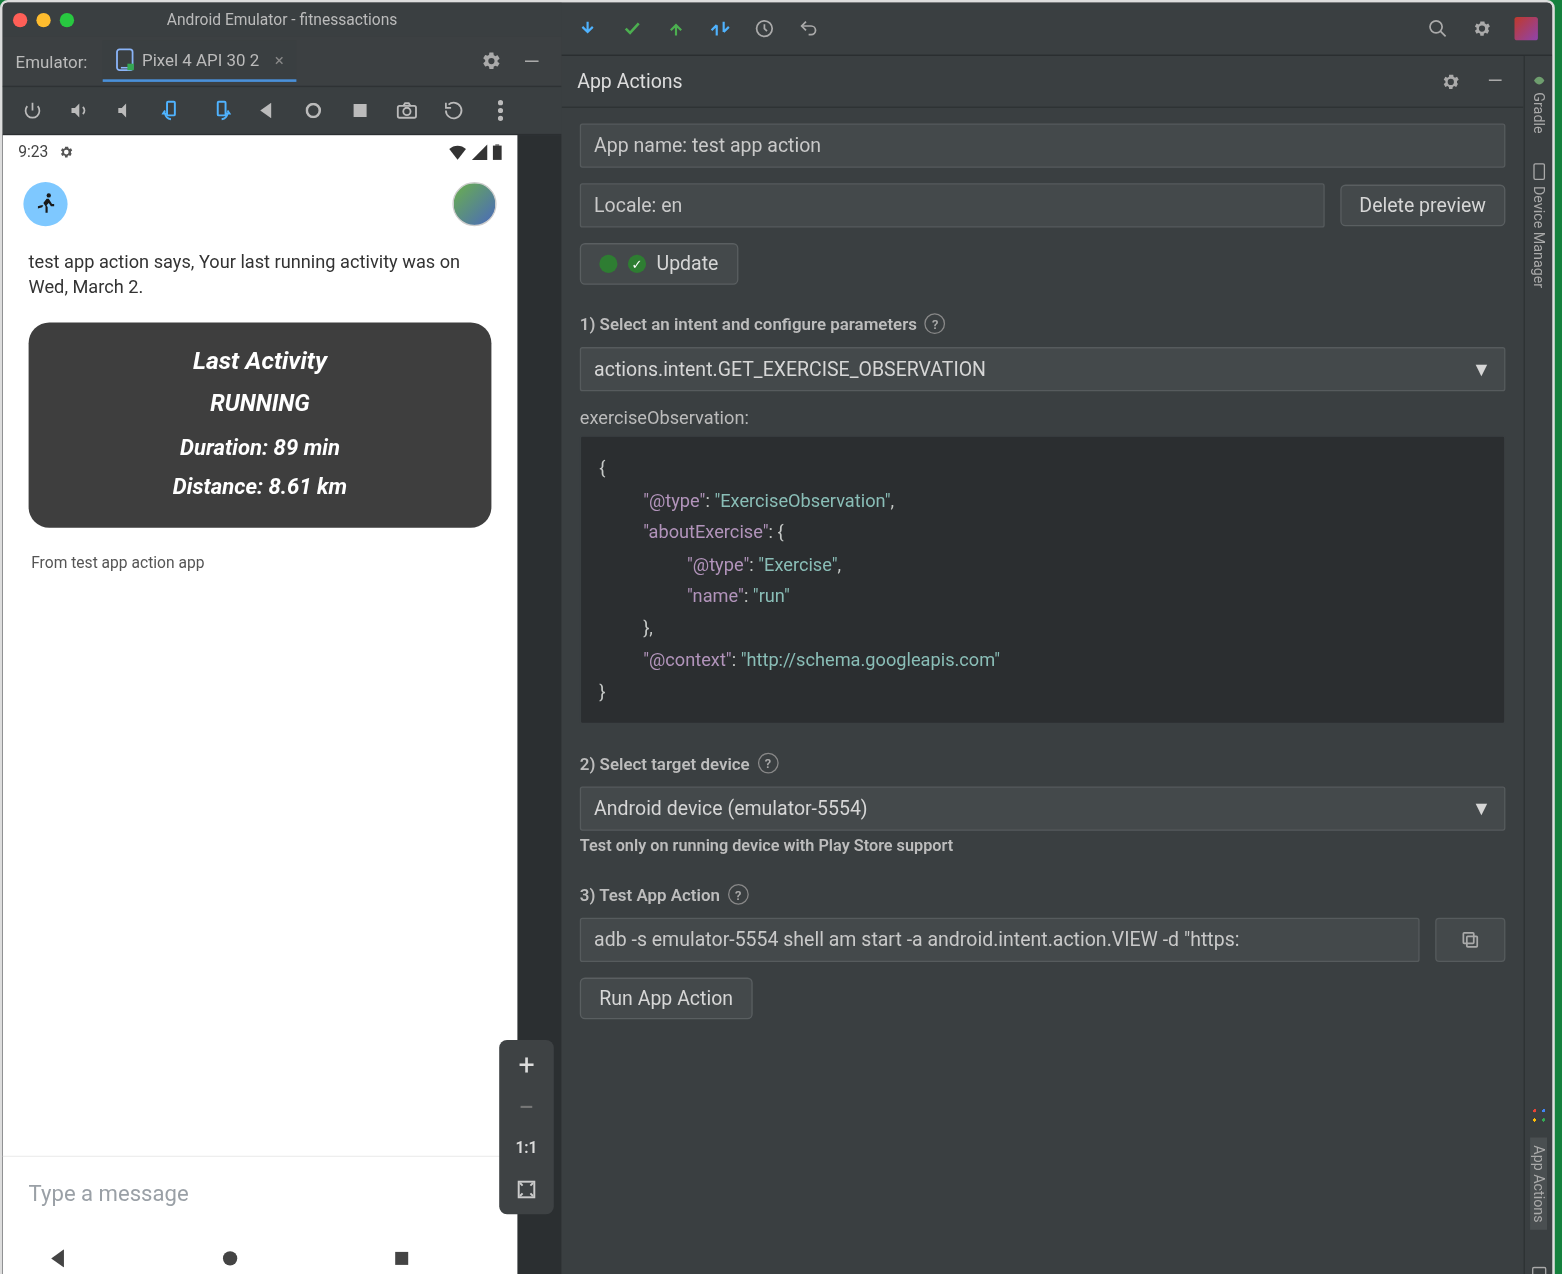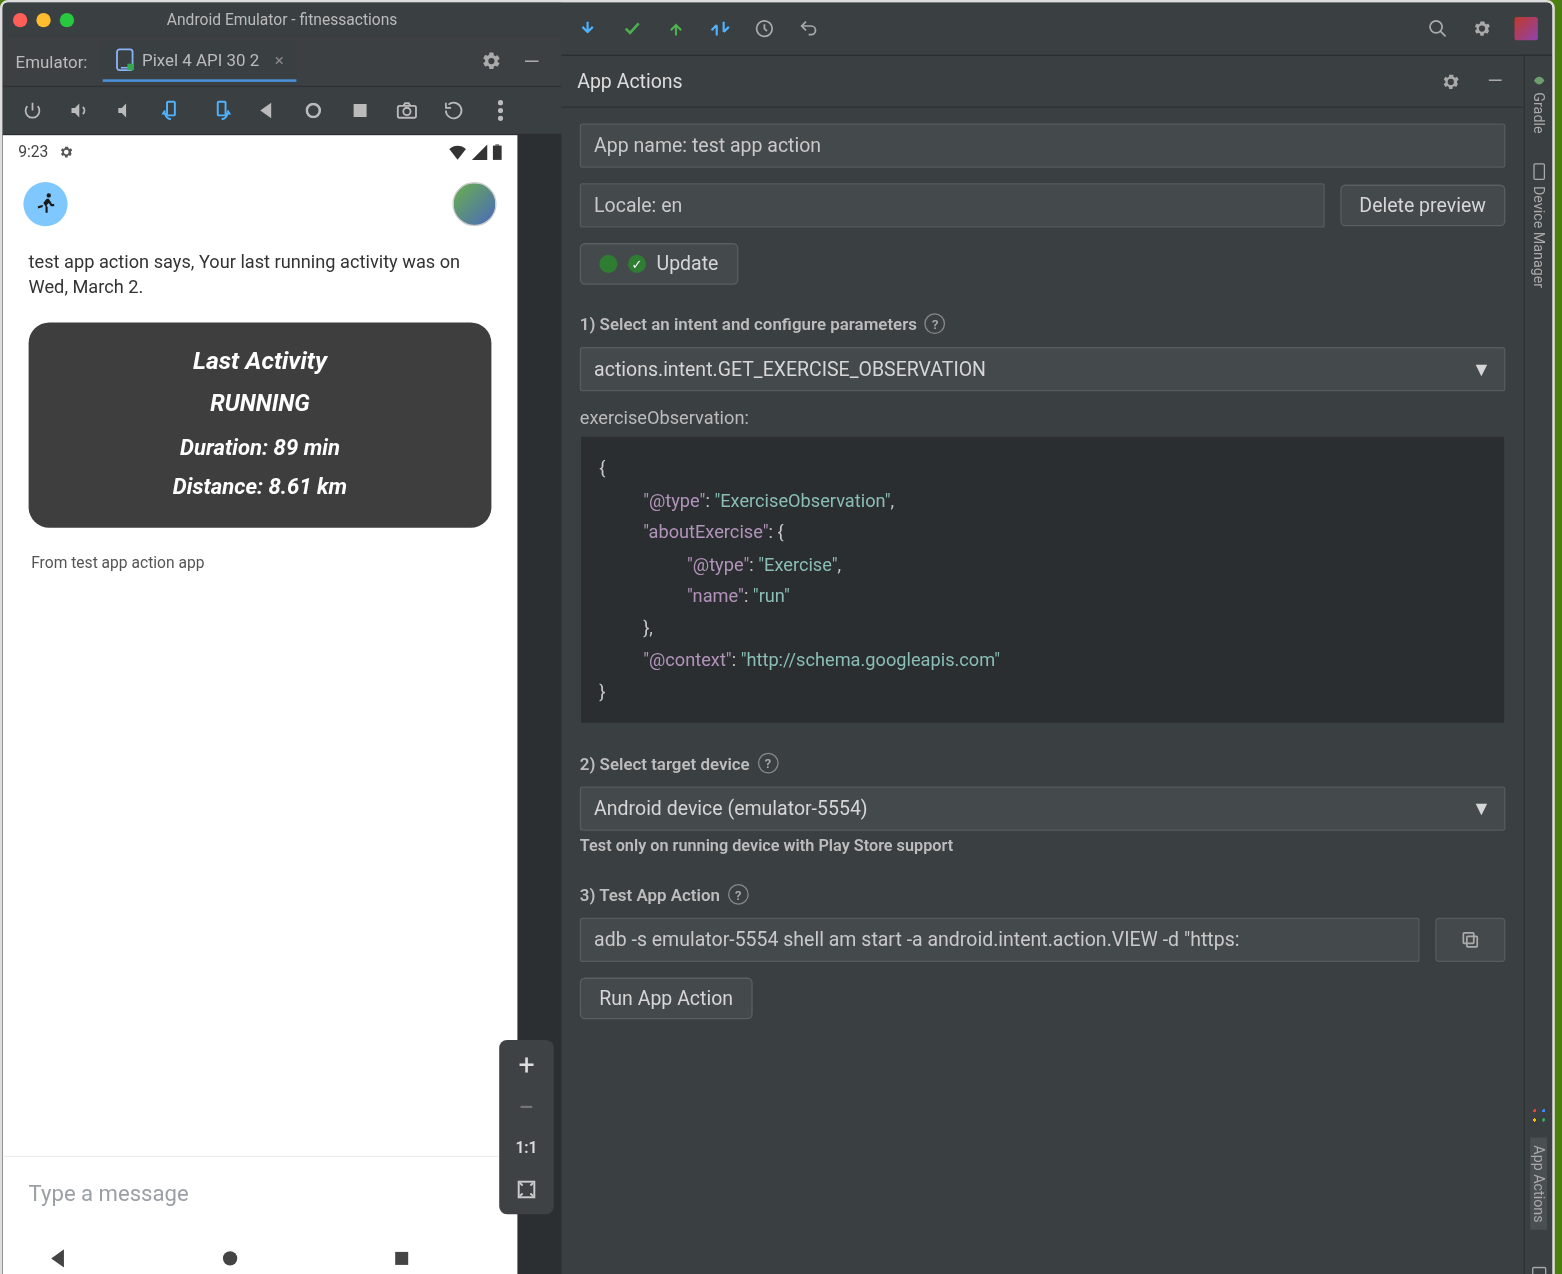--- a/index.html
+++ b/index.html
@@ -1,17 +1,17 @@
 <!DOCTYPE html>
 <html><head>
 <meta charset="utf-8">
 <style>
   * { box-sizing: border-box; margin: 0; padding: 0; font-family: -apple-system, BlinkMacSystemFont, "Segoe UI", Roboto, sans-serif; }
   body { background:#fff; width:1562px; height:1274px; overflow:hidden; transform-origin: top left; }
-  .outer { display:flex; width:1562px; height:1274px; background:#4d7c0f; }
+  .outer { display:flex; width:1562px; height:1274px; background:#15803d; }
   .shot { width:1196px; height:992px; border:2px solid #ddd; border-radius:6px; overflow:hidden; display:flex; background:#3a3f41; transform:scale(1.3); transform-origin: top left; }
   
   .emu { width:430px; background:#3a3f41; display:flex; flex-direction:column; }
   .emu-titlebar { height:26px; background:#3a3f41; display:flex; align-items:center; padding:0 8px; color:#bbb; font-size:12px; position:relative; }
   .tl-dot { width:11px; height:11px; border-radius:50%; margin-right:7px; }
   .tl-red{background:#ff5f57;} .tl-yellow{background:#febc2e;} .tl-green{background:#28c840;}
   .emu-title { position:absolute; left:0; right:0; text-align:center; pointer-events:none; }
   .emu-tabbar { height:38px; display:flex; align-items:center; padding:0 10px; color:#bbb; font-size:13px; background:#3c4042;}
   .emu-lbl { margin-right:12px; }
   .emu-tab { background:#3a3f41; border-bottom:2px solid #4a90d9; padding:6px 10px; display:flex; align-items:center; gap:6px;}

